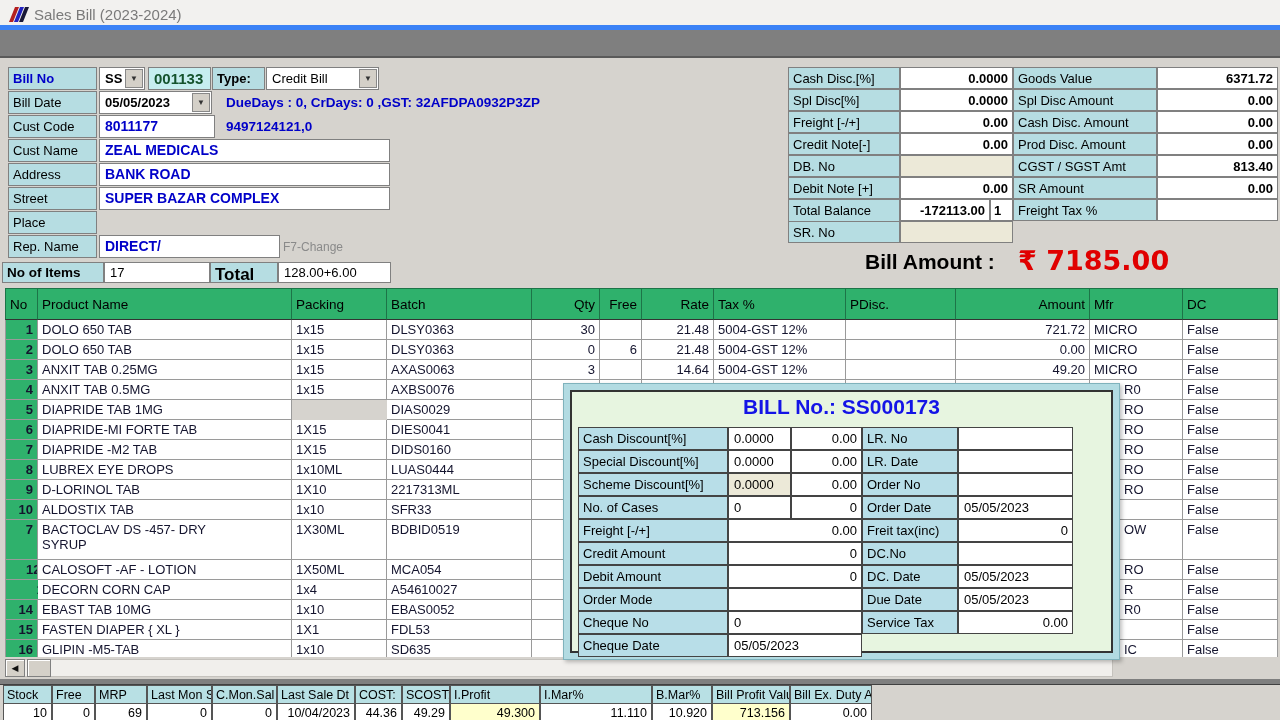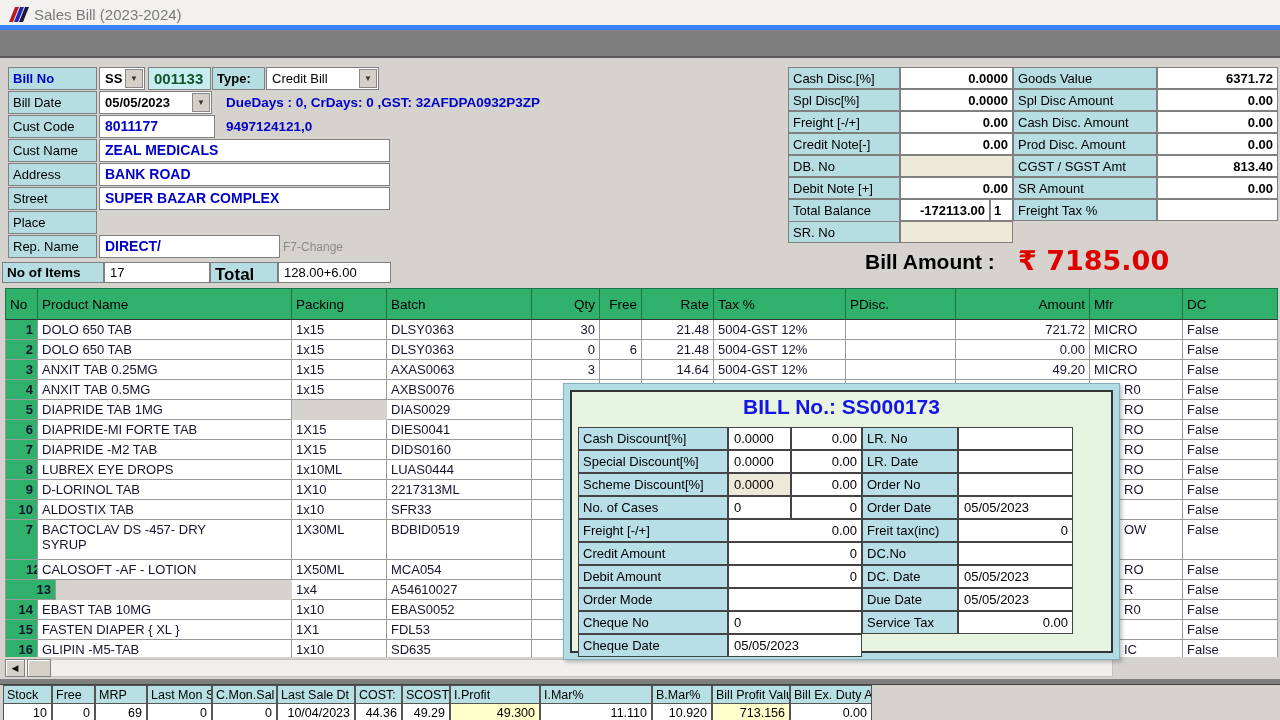--- a/index.html
+++ b/index.html
@@ -300,20 +300,21 @@
       <div class="abs gc" style="left: 387px; top: 272px; width: 145px; height: 20px;">MCA054</div>
       <div class="abs gc r" style="left: 532px; top: 272px; width: 68px; height: 20px;"></div>
       <div class="abs gc r" style="left: 600px; top: 272px; width: 42px; height: 20px;"></div>
       <div class="abs gc r" style="left: 642px; top: 272px; width: 72px; height: 20px;"></div>
       <div class="abs gc" style="left: 714px; top: 272px; width: 132px; height: 20px;"></div>
       <div class="abs gc" style="left: 846px; top: 272px; width: 110px; height: 20px;"></div>
       <div class="abs gc r" style="left: 956px; top: 272px; width: 134px; height: 20px;"></div>
       <div class="abs gc frag" style="left: 1090px; top: 272px; width: 93px; height: 20px;">RO</div>
       <div class="abs gc" style="left: 1183px; top: 272px; width: 95px; height: 20px;">False</div>
       <div class="abs gc num r" style="left: 5px; top: 292px; width: 51px; height: 20px; border-left: 1px solid rgb(154, 154, 154);">13</div>
+      <div class="abs gc" style="left: 38px; top: 292px; width: 254px; height: 20px;">DECORN CORN CAP</div>
       <div class="abs gc" style="left: 292px; top: 292px; width: 95px; height: 20px;">1x4</div>
       <div class="abs gc" style="left: 387px; top: 292px; width: 145px; height: 20px;">A54610027</div>
       <div class="abs gc r" style="left: 532px; top: 292px; width: 68px; height: 20px;"></div>
       <div class="abs gc r" style="left: 600px; top: 292px; width: 42px; height: 20px;"></div>
       <div class="abs gc r" style="left: 642px; top: 292px; width: 72px; height: 20px;"></div>
       <div class="abs gc" style="left: 714px; top: 292px; width: 132px; height: 20px;"></div>
       <div class="abs gc" style="left: 846px; top: 292px; width: 110px; height: 20px;"></div>
       <div class="abs gc r" style="left: 956px; top: 292px; width: 134px; height: 20px;"></div>
       <div class="abs gc frag" style="left: 1090px; top: 292px; width: 93px; height: 20px;">R</div>
       <div class="abs gc" style="left: 1183px; top: 292px; width: 95px; height: 20px;">False</div>

